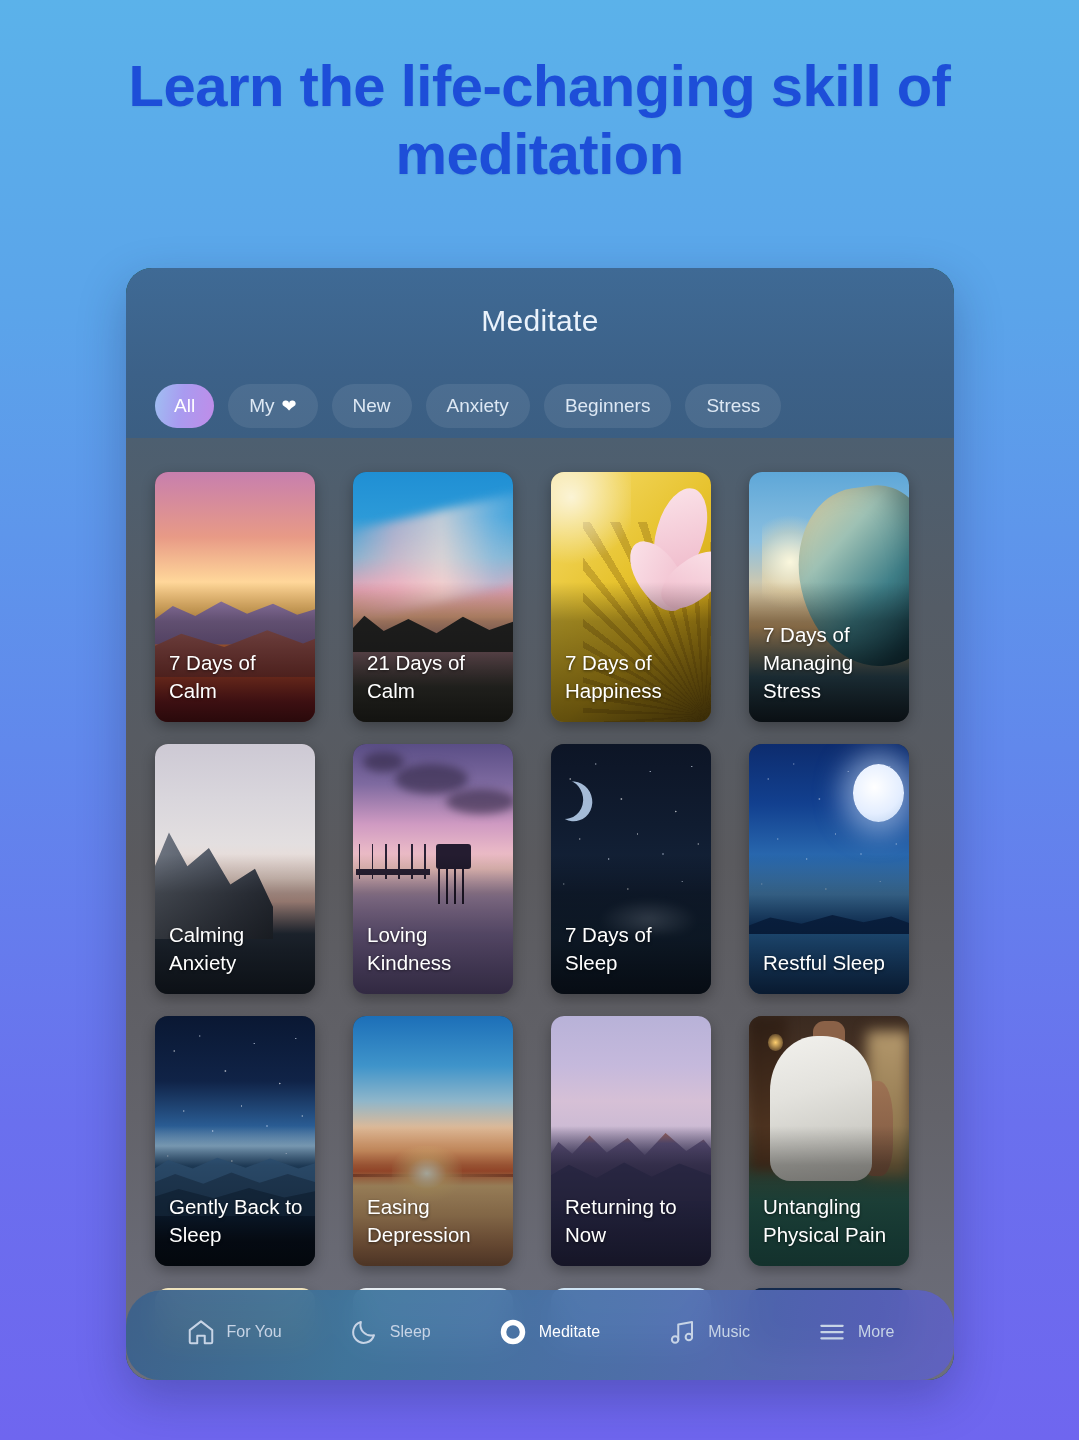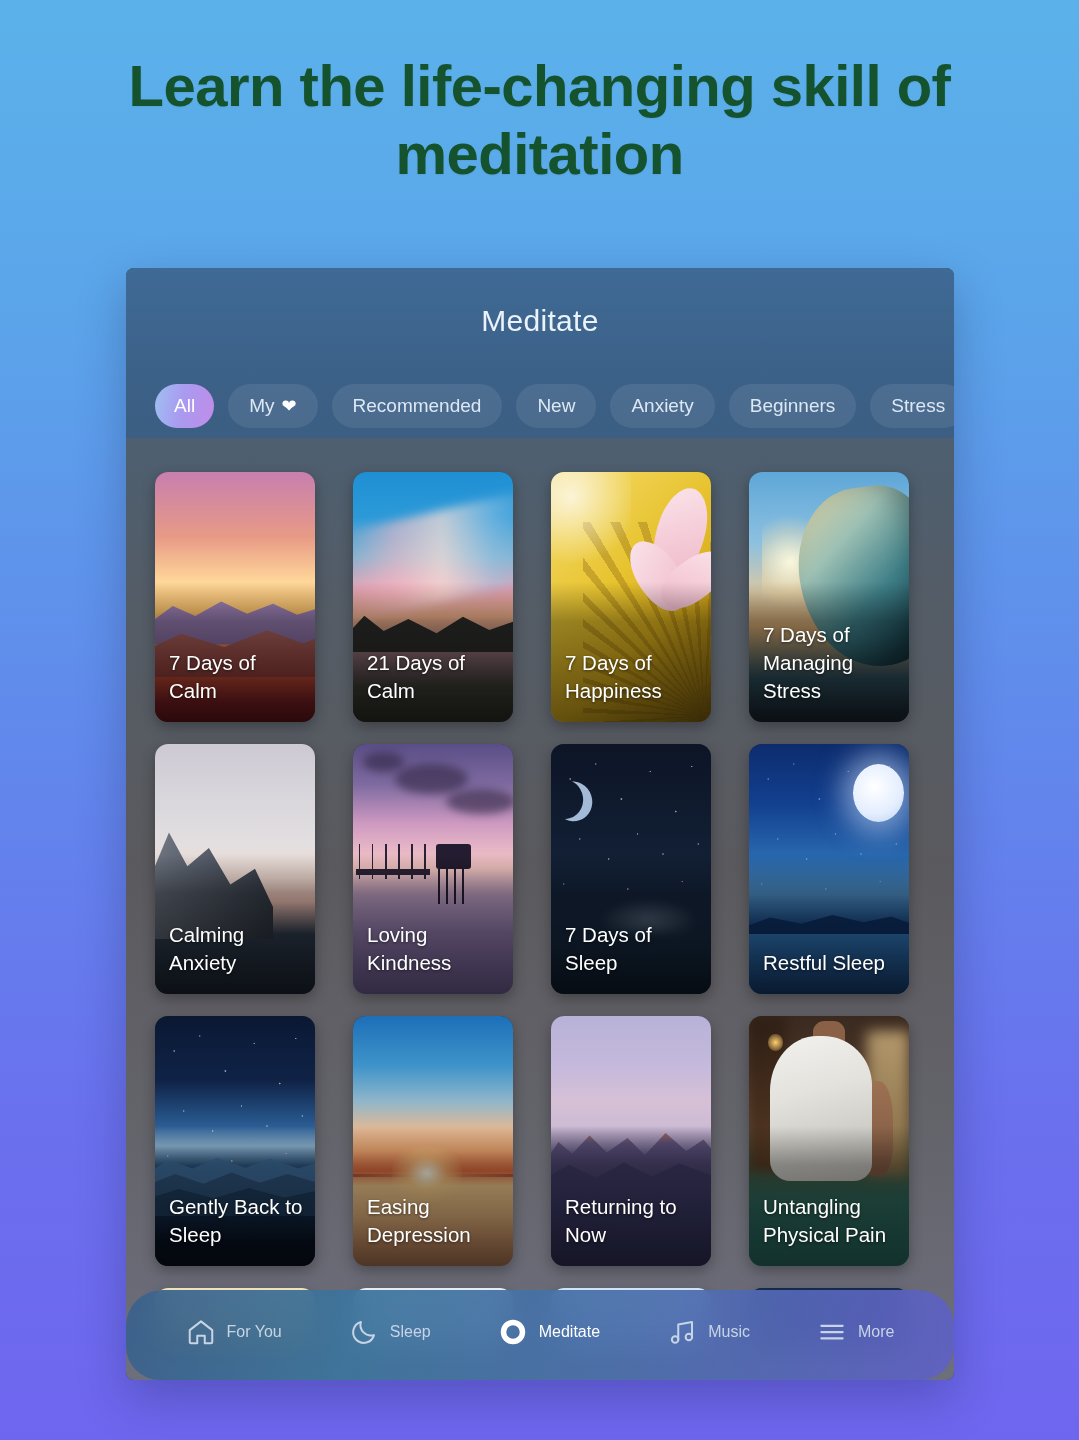--- a/index.html
+++ b/index.html
@@ -6,32 +6,32 @@
   html, body { width:1079px; height:1440px; overflow:hidden; }
   body {
     font-family: "Liberation Sans", sans-serif;
     background: linear-gradient(180deg, #5bb2ea 0%, #5ba4ea 22%, #6188ec 52%, #6a70ee 78%, #6f66ef 100%);
     position: relative;
   }
 
   
   .headline {
     position:absolute; left:0; top:52px; width:1079px;
-    text-align:center; color:#14532d;
+    text-align:center; color:#1d4ed8;
     font-size:58px; font-weight:700; line-height:1.18;
     letter-spacing:-0.5px;
     text-shadow:0 1px 2px rgba(0,0,0,0.06);
     padding:0 90px;
   }
 
   
   .device {
     position:absolute; left:126px; top:268px;
     width:828px; height:1112px;
-    border-radius:8px;
+    border-radius:26px;
     overflow:hidden;
     background:#14532d;
     box-shadow:0 18px 48px rgba(20,30,70,0.28);
   }
 
   
   .app-header {
     position:absolute; left:0; top:0; width:100%; height:106px;
     background:linear-gradient(180deg,#3f6a95 0%, #3c6188 100%);
     display:flex; align-items:center; justify-content:center;
@@ -247,23 +247,20 @@
 
   <div class="chips-strip">
     <div class="chip active">
       <span>All</span>
     </div>
     <div class="chip">
       <span>My</span>
       <span class="heart">❤</span>
     </div>
     <div class="chip">
-      <span>Recommended</span>
-    </div>
-    <div class="chip">
       <span>New</span>
     </div>
     <div class="chip">
       <span>Anxiety</span>
     </div>
     <div class="chip">
       <span>Beginners</span>
     </div>
     <div class="chip">
       <span>Stress</span>

